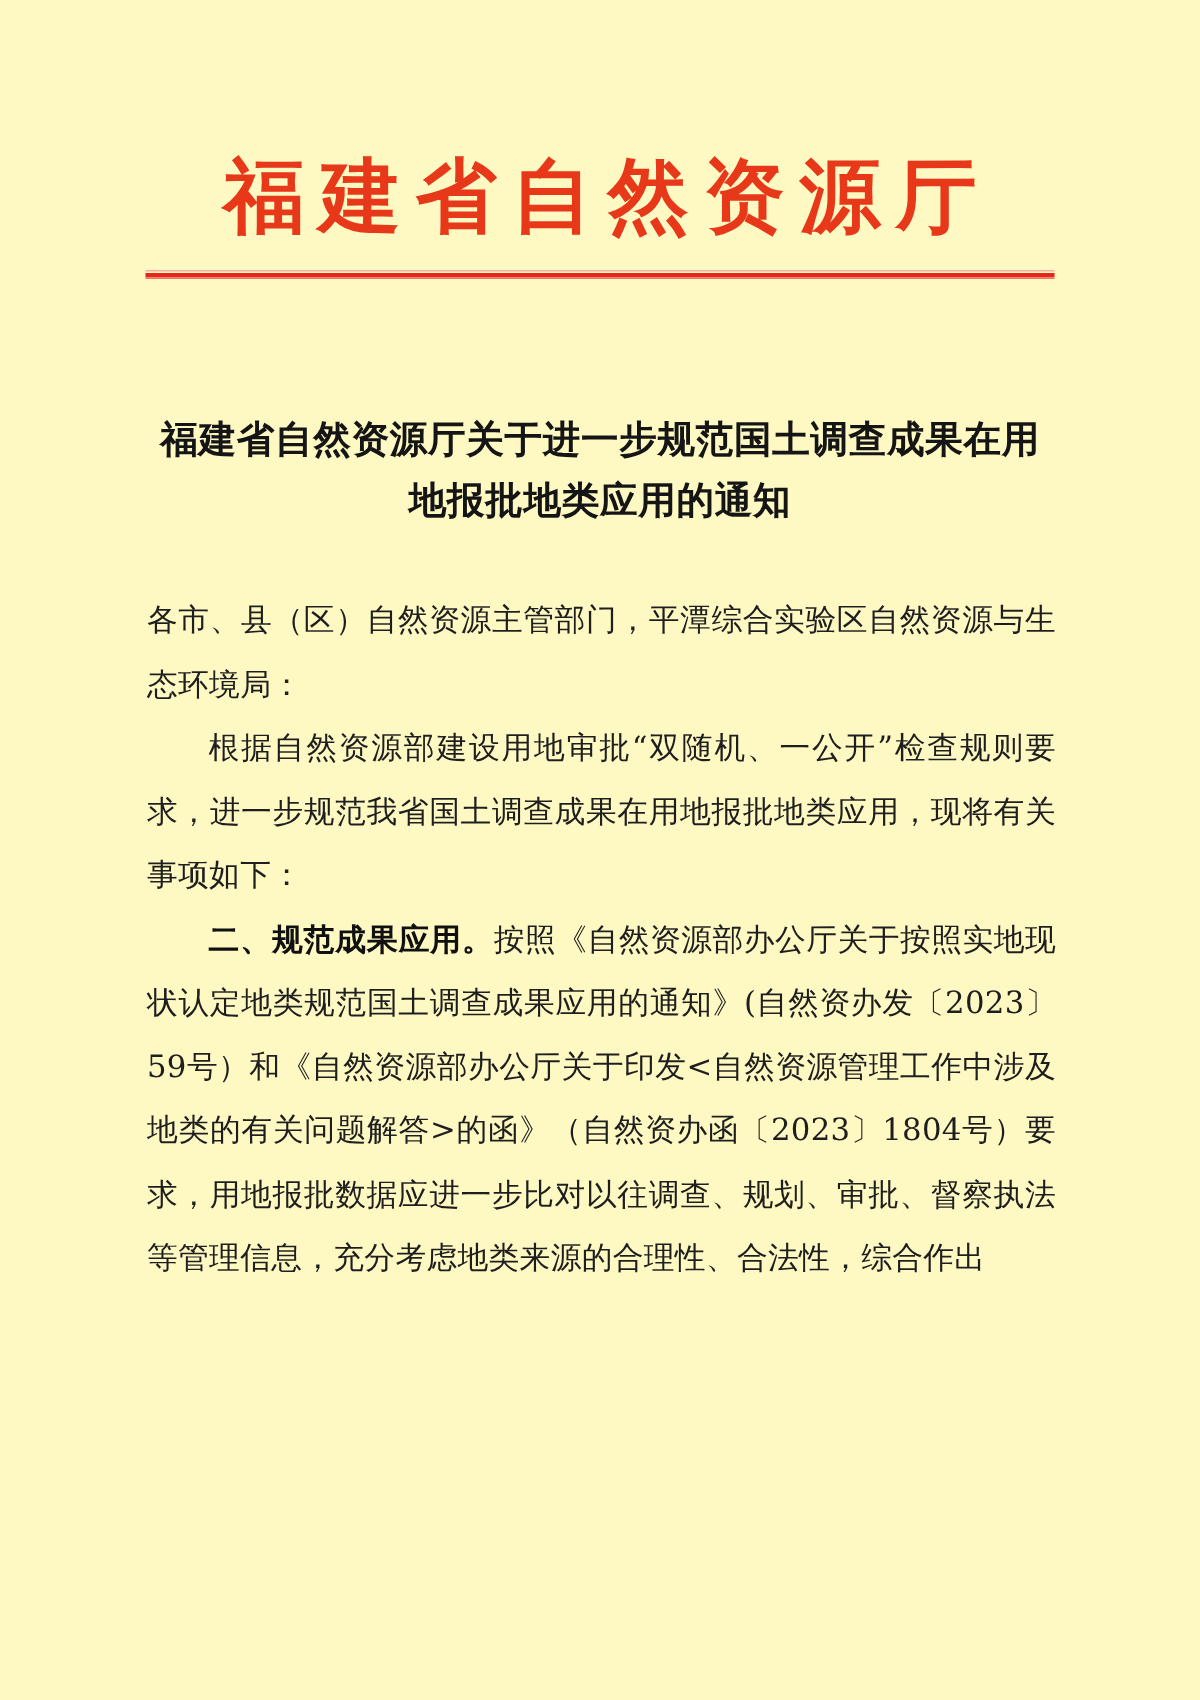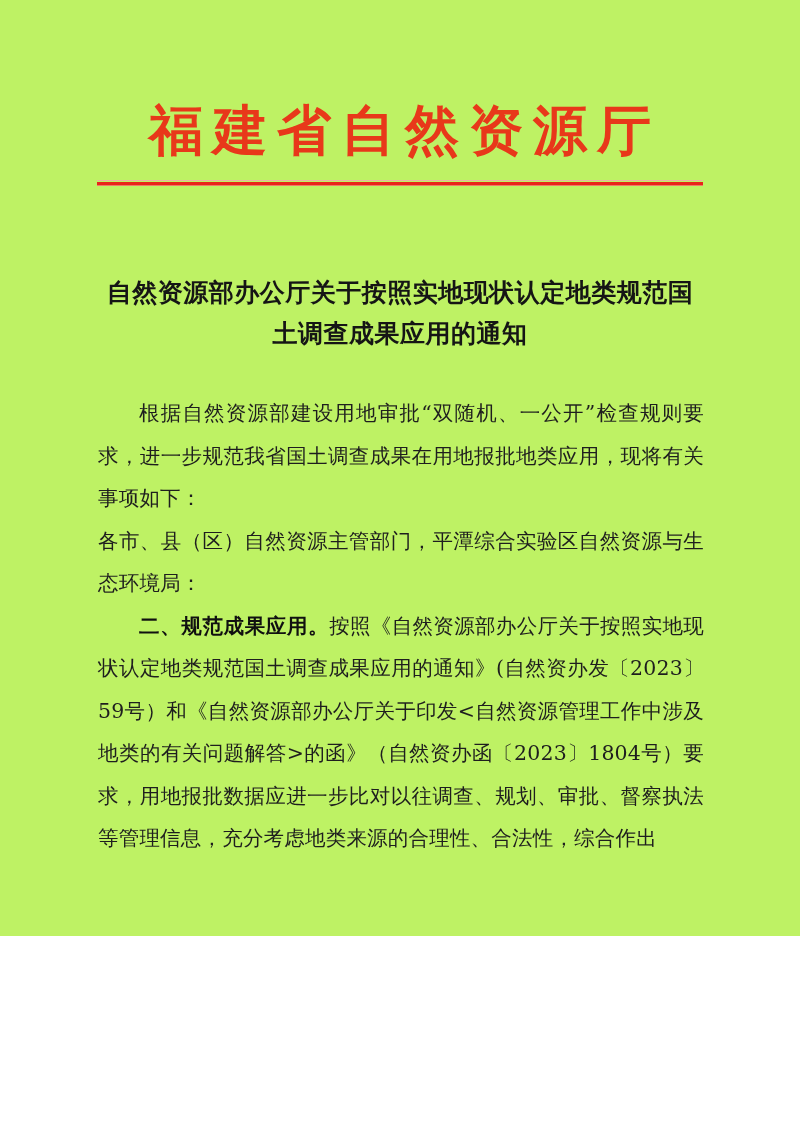--- a/index.html
+++ b/index.html
@@ -13,22 +13,22 @@
     position: relative;
     overflow: hidden;
     font-family: "DejaVu Serif", "Liberation Serif", serif;
     color: #1a1a1a;
   }
 
   .page {
     position: absolute;
     left: 0; top: 0;
     width: 800px;
-    height: 936px;
-    background: #bef264;
+    height: 1133px;
+    background: #fef9c3;
   }
 
   
   .letterhead {
     position: absolute;
     left: 0;
     top: 96px;
     width: 800px;
     text-align: center;
   }
@@ -122,27 +122,27 @@
   <div class="letterhead">
     <div class="letterhead-title">福建省自然资源厅</div>
   </div>
 
   <div class="letterhead-rule-wrap">
     <div class="rule-thin"></div>
     <div class="rule-thick"></div>
     <div class="rule-hair"></div>
   </div>
 
-  <div class="doc-title">自然资源部办公厅关于按照实地现状认定地类规范国土调查成果应用的通知</div>
+  <div class="doc-title">福建省自然资源厅关于进一步规范国土调查成果在用地报批地类应用的通知</div>
 
   <div class="body-block">
 
+    <p class="para">各市、县（区）自然资源主管部门，平潭综合实验区自然资源与生态环境局：</p>
+
     <p class="para indent">根据自然资源部建设用地审批“双随机、一公开”检查规则要求，进一步规范我省国土调查成果在用地报批地类应用，现将有关事项如下：</p>
-
-    <p class="para">各市、县（区）自然资源主管部门，平潭综合实验区自然资源与生态环境局：</p>
 
 
     <p class="para indent">
       <span class="lead">二、规范成果应用。</span><span>按照《自然资源部办公厅关于按照实地现状认定地类规范国土调查成果应用的通知》(自然资办发〔2023〕59号）和《自然资源部办公厅关于印发&lt;自然资源管理工作中涉及地类的有关问题解答&gt;的函》（自然资办函〔2023〕1804号）要求，用地报批数据应进一步比对以往调查、规划、审批、督察执法等管理信息，充分考虑地类来源的合理性、合法性，综合作出</span>
     </p>
 
   </div>
 </div>
 
 </body></html>

